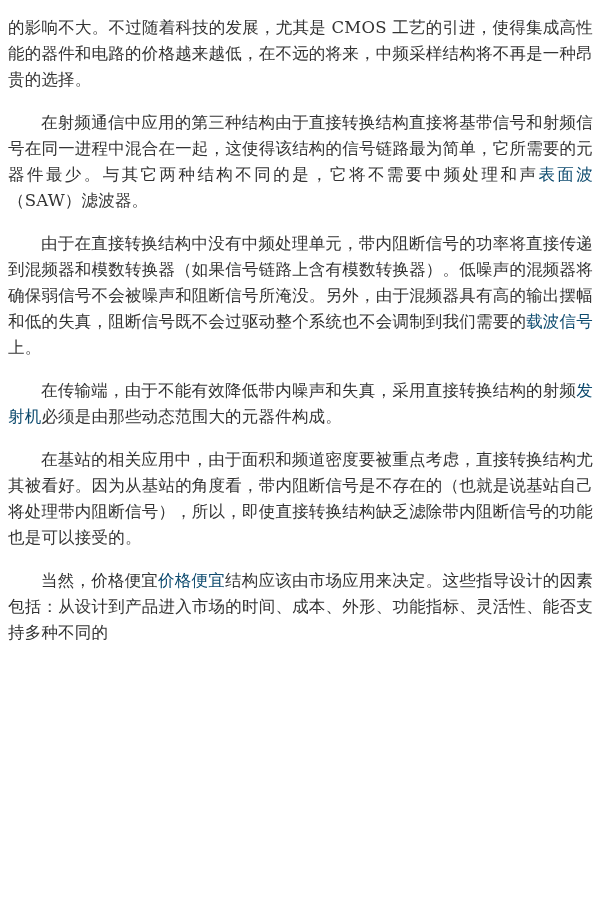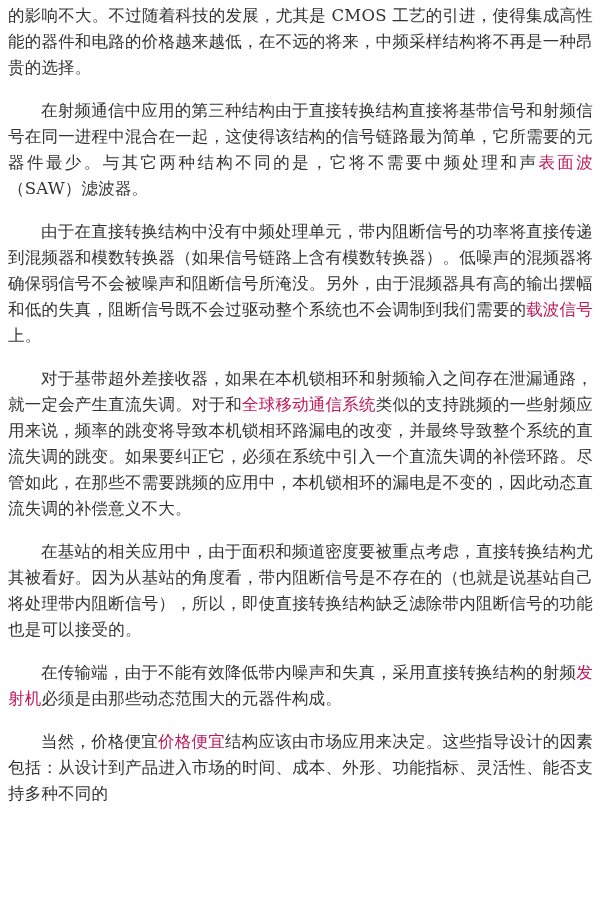--- a/index.html
+++ b/index.html
@@ -15,38 +15,37 @@
     color: #333333;
   }
   .article {
     padding: 3px 7px 0 8px;
     font-size: 16.5px;
     line-height: 26px;
     text-align: justify;
     letter-spacing: 0.2px;
   }
   .article p {
-    margin: 0 0 17px 0;
+    margin: 12px 0 17px 0;
   }
   .article p.indent {
     text-indent: 2em;
   }
   .article a {
-    color: #be185d;
+    color: #0c4a6e;
     text-decoration: none;
     cursor: pointer;
   }
 </style>
 </head>
 <body>
 
 <main class="article">
   <div>
       <p><span>的影响不大。不过随着科技的发展，尤其是 CMOS 工艺的引进，使得集成高性能的器件和电路的价格越来越低，在不远的将来，中频采样结构将不再是一种昂贵的选择。</span></p>
       <p class="indent"><span>在射频通信中应用的第三种结构由于直接转换结构直接将基带信号和射频信号在同一进程中混合在一起，这使得该结构的信号链路最为简单，它所需要的元器件最少。与其它两种结构不同的是，它将不需要中频处理和声</span><a href="#">表面波</a><span>（SAW）滤波器。</span></p>
       <p class="indent"><span>由于在直接转换结构中没有中频处理单元，带内阻断信号的功率将直接传递到混频器和模数转换器（如果信号链路上含有模数转换器）。低噪声的混频器将确保弱信号不会被噪声和阻断信号所淹没。另外，由于混频器具有高的输出摆幅和低的失真，阻断信号既不会过驱动整个系统也不会调制到我们需要的</span><a href="#">载波信号</a><span>上。</span></p>
-      <p class="indent"><span>对于基带超外差接收器，如果在本机锁相环和射频输入之间存在泄漏通路，就一定会产生直流失调。对于和</span><a href="#">全球移动通信系统</a><span>类似的支持跳频的一些射频应用来说，频率的跳变将导致本机锁相环路漏电的改变，并最终导致整个系统的直流失调的跳变。如果要纠正它，必须在系统中引入一个直流失调的补偿环路。尽管如此，在那些不需要跳频的应用中，本机锁相环的漏电是不变的，因此动态直流失调的补偿意义不大。</span></p>
+      <p class="indent"><span>在传输端，由于不能有效降低带内噪声和失真，采用直接转换结构的射频</span><a href="#">发射机</a><span>必须是由那些动态范围大的元器件构成。</span></p>
       <p class="indent"><span>在基站的相关应用中，由于面积和频道密度要被重点考虑，直接转换结构尤其被看好。因为从基站的角度看，带内阻断信号是不存在的（也就是说基站自己将处理带内阻断信号），所以，即使直接转换结构缺乏滤除带内阻断信号的功能也是可以接受的。</span></p>
-      <p class="indent"><span>在传输端，由于不能有效降低带内噪声和失真，采用直接转换结构的射频</span><a href="#">发射机</a><span>必须是由那些动态范围大的元器件构成。</span></p>
       <p class="indent"><span>当然，价格便宜</span><a href="#">价格便宜</a><span>结构应该由市场应用来决定。这些指导设计的因素包括：从设计到产品进入市场的时间、成本、外形、功能指标、灵活性、能否支持多种不同的</span></p>
     </div>
 
 </main>
 
 </body></html>

